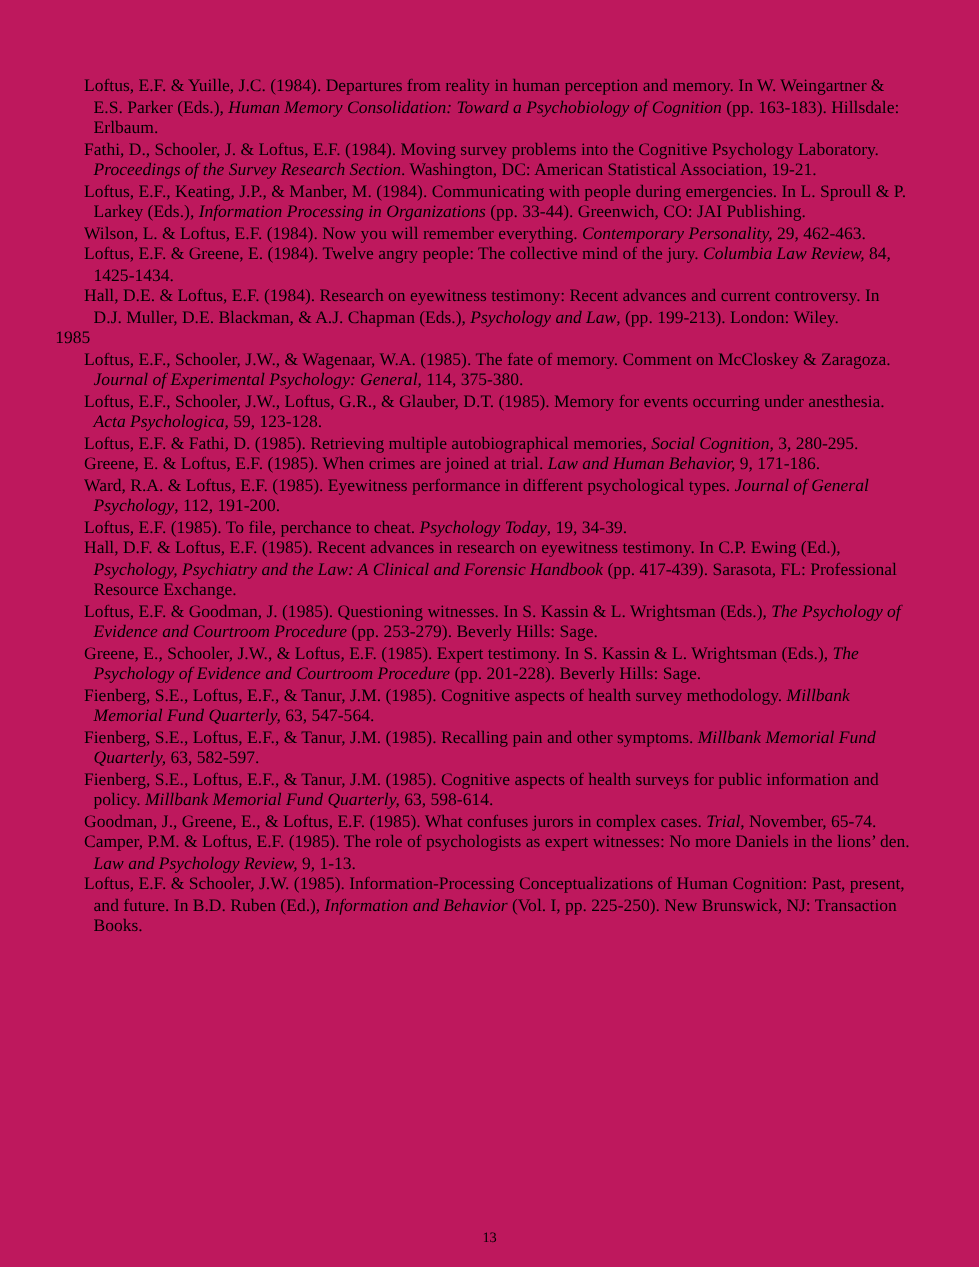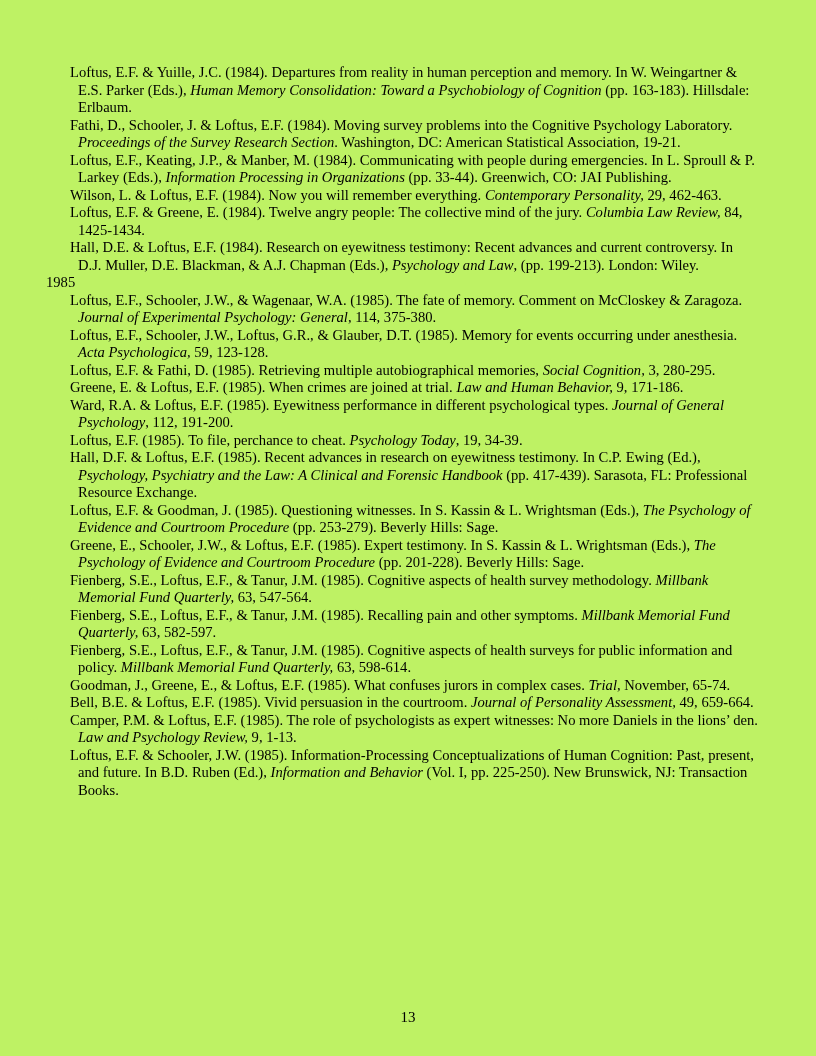--- a/index.html
+++ b/index.html
@@ -4,21 +4,21 @@
 <style>
   html, body {
     margin: 0;
     padding: 0;
     background: #ffffff;
   }
   .page {
     position: relative;
     width: 816px;
     height: 1056px;
-    background: #bef264;
+    background: #be185d;
     font-family: "Liberation Serif", "DejaVu Serif", serif;
     font-size: 14.6px;
     line-height: 17.5px;
     color: #000000;
     overflow: hidden;
   }
   .content {
     position: absolute;
     top: 64px;
     left: 54px;
@@ -31,26 +31,26 @@
   }
   .year-heading {
     font-weight: normal;
     padding-left: 0;
   }
   .reference em {
     font-style: italic;
   }
   .page-number {
     position: absolute;
-    bottom: 30px;
+    bottom: 16px;
     left: 0;
     width: 100%;
     text-align: center;
     font-family: "Liberation Serif", "DejaVu Serif", serif;
-    font-size: 15px;
+    font-size: 12px;
   }
 </style>
 </head>
 <body>
 
 <div class="page">
   <div class="content">
       <div class="reference"><span>Loftus, E.F. &amp; Yuille, J.C. (1984). Departures from reality in human perception and memory. In W. Weingartner &amp; E.S. Parker (Eds.), </span><em>Human Memory Consolidation: Toward a Psychobiology of Cognition</em><span> (pp. 163-183). Hillsdale: Erlbaum.</span></div>
       <div class="reference"><span>Fathi, D., Schooler, J. &amp; Loftus, E.F. (1984). Moving survey problems into the Cognitive Psychology Laboratory. </span><em>Proceedings of the Survey Research Section</em><span>. Washington, DC: American Statistical Association, 19-21.</span></div>
       <div class="reference"><span>Loftus, E.F., Keating, J.P., &amp; Manber, M. (1984). Communicating with people during emergencies. In L. Sproull &amp; P. Larkey (Eds.), </span><em>Information Processing in Organizations</em><span> (pp. 33-44). Greenwich, CO: JAI Publishing.</span></div>
@@ -64,18 +64,17 @@
       <div class="reference"><span>Greene, E. &amp; Loftus, E.F. (1985). When crimes are joined at trial. </span><em>Law and Human Behavior,</em><span> 9, 171-186.</span></div>
       <div class="reference"><span>Ward, R.A. &amp; Loftus, E.F. (1985). Eyewitness performance in different psychological types. </span><em>Journal of General Psychology</em><span>, 112, 191-200.</span></div>
       <div class="reference"><span>Loftus, E.F. (1985). To file, perchance to cheat. </span><em>Psychology Today</em><span>, 19, 34-39.</span></div>
       <div class="reference"><span>Hall, D.F. &amp; Loftus, E.F. (1985). Recent advances in research on eyewitness testimony. In C.P. Ewing (Ed.), </span><em>Psychology, Psychiatry and the Law: A Clinical and Forensic Handbook</em><span> (pp. 417-439). Sarasota, FL: Professional Resource Exchange.</span></div>
       <div class="reference"><span>Loftus, E.F. &amp; Goodman, J. (1985). Questioning witnesses. In S. Kassin &amp; L. Wrightsman (Eds.), </span><em>The Psychology of Evidence and Courtroom Procedure</em><span> (pp. 253-279). Beverly Hills: Sage.</span></div>
       <div class="reference"><span>Greene, E., Schooler, J.W., &amp; Loftus, E.F. (1985). Expert testimony. In S. Kassin &amp; L. Wrightsman (Eds.), </span><em>The Psychology of Evidence and Courtroom Procedure</em><span> (pp. 201-228). Beverly Hills: Sage.</span></div>
       <div class="reference"><span>Fienberg, S.E., Loftus, E.F., &amp; Tanur, J.M. (1985). Cognitive aspects of health survey methodology. </span><em>Millbank Memorial Fund Quarterly,</em><span> 63, 547-564.</span></div>
       <div class="reference"><span>Fienberg, S.E., Loftus, E.F., &amp; Tanur, J.M. (1985). Recalling pain and other symptoms. </span><em>Millbank Memorial Fund Quarterly,</em><span> 63, 582-597.</span></div>
       <div class="reference"><span>Fienberg, S.E., Loftus, E.F., &amp; Tanur, J.M. (1985). Cognitive aspects of health surveys for public information and policy. </span><em>Millbank Memorial Fund Quarterly,</em><span> 63, 598-614.</span></div>
       <div class="reference"><span>Goodman, J., Greene, E., &amp; Loftus, E.F. (1985). What confuses jurors in complex cases. </span><em>Trial</em><span>, November, 65-74.</span></div>
-      <div class="reference"><span>Bell, B.E. &amp; Loftus, E.F. (1985). Vivid persuasion in the courtroom. </span><em>Journal of Personality Assessment,</em><span> 49,  659-664.</span></div>
       <div class="reference"><span>Camper, P.M. &amp; Loftus, E.F. (1985). The role of psychologists as expert witnesses: No more Daniels in the lions’ den. </span><em>Law and Psychology Review,</em><span> 9, 1-13.</span></div>
       <div class="reference"><span>Loftus, E.F. &amp; Schooler, J.W. (1985). Information-Processing Conceptualizations of Human Cognition: Past, present, and future. In B.D. Ruben (Ed.), </span><em>Information and Behavior</em><span> (Vol. I, pp. 225-250). New Brunswick, NJ: Transaction Books.</span></div>
     </div>
   <div class="page-number">13</div>
 </div>
 
 </body></html>

